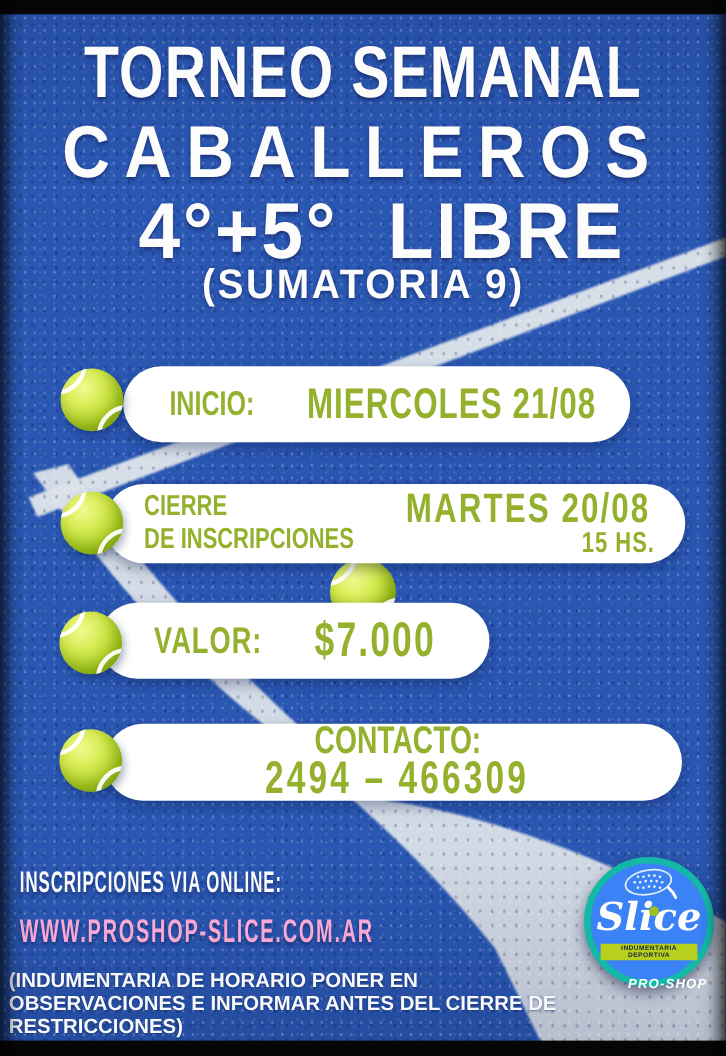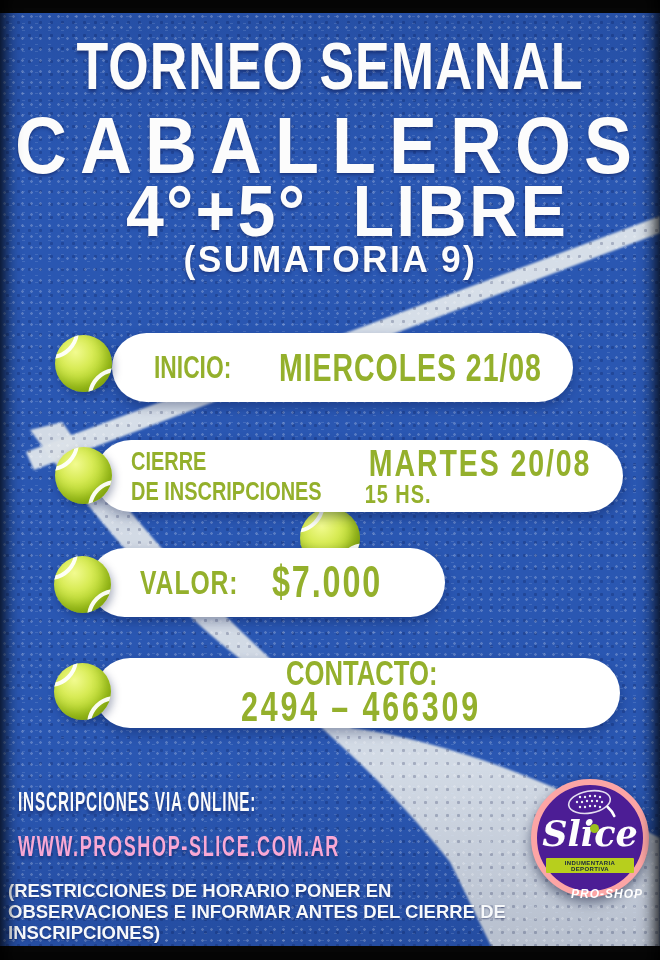--- a/index.html
+++ b/index.html
@@ -27,40 +27,40 @@
     box-shadow:inset 16px 0 16px -11px rgba(0,0,0,.9), inset -16px 0 16px -11px rgba(0,0,0,.9);}
 
   .disp{font-weight:700;font-family:"Liberation Sans",sans-serif;}
   .sq{display:inline-block;white-space:nowrap;transform-origin:left center;}
 
   
   .title-line{position:absolute;left:0;right:0;text-align:center;color:#fcfcfc;z-index:5;
     text-shadow:0 2px 3px rgba(8,18,70,.45), 0 0 1px rgba(8,18,70,.25);}
   .t1{top:28px;font-size:52px;letter-spacing:1px;}
   .t1 span{display:inline-block;transform:scale(1,1.28);transform-origin:center top;}
-  .t2{top:100px;font-size:72px;letter-spacing:13px;}
+  .t2{top:100px;font-size:60px;letter-spacing:13px;}
   .t2 span{display:inline-block;transform:scale(1,1.11);transform-origin:center top;}
   .t3{top:170px;font-size:62px;letter-spacing:2px;word-spacing:22px;margin-left:34px;}
   .t3 span{display:inline-block;transform:scale(1.1,1.16);transform-origin:center top;}
   .t4{top:238px;font-size:30px;letter-spacing:2px;}
   .t4 span{display:inline-block;transform:scale(1.18,1.25);transform-origin:center top;}
 
   
   .pill{position:absolute;background:#fff;border-radius:40px;z-index:6;
     box-shadow:0 5px 12px rgba(5,20,70,.35);display:flex;align-items:center;}
   .pill .g{color:#94b02c;}
   .pill1{left:112px;top:333px;width:461px;height:69px;}
   .pill2{left:95px;top:440px;width:528px;height:72px;}
-  .pill3{left:90px;top:548px;width:355px;height:69px;}
+  .pill3{left:90px;top:548px;width:355px;height:69px;gap:14px;}
   .pill4{left:95px;top:658px;width:525px;height:70px;flex-direction:column;}
 
   .lab1{font-size:24px;margin-left:42px;transform:scale(0.95,1.3);}
   .val1{font-size:30px;margin-left:44px;letter-spacing:1px;transform:scale(0.95,1.3);}
   .lab2{margin-left:36px;font-size:21px;line-height:24px;transform:scale(0.95,1.25);}
-  .valblock2{margin-left:auto;margin-right:26px;display:flex;flex-direction:column;align-items:flex-start;}
+  .valblock2{margin-left:auto;margin-right:26px;display:flex;flex-direction:column;align-items:flex-end;}
   .val2{font-size:30px;letter-spacing:2px;transform:scale(0.95,1.25);transform-origin:center;}
   .val2sub{font-size:21px;letter-spacing:1px;margin-top:2px;transform:scale(0.95,1.25);transform-origin:center;}
   .lab3{font-size:26px;margin-left:50px;letter-spacing:1px;transform:scale(0.95,1.3);}
   .val3{font-size:34px;margin-left:28px;letter-spacing:2px;transform:scale(0.95,1.3);}
   .lab4{font-size:27px;margin-left:16px;transform:scale(0.95,1.3);}
   .val4{font-size:32px;margin-left:20px;letter-spacing:3px;transform:scale(0.95,1.3);}
 
   
   .ballicon{position:absolute;width:57px;height:57px;border-radius:50%;overflow:hidden;z-index:7;
     background:radial-gradient(circle at 36% 30%, #f2fb90 0%, #d9ec58 30%, #abcf1e 68%, #88ad10 100%);
@@ -83,21 +83,21 @@
   .f1 span{display:inline-block;transform:scale(0.85,1.5);transform-origin:left top;}
   .f2{position:absolute;left:18px;top:829px;color:#f9a8d4;font-size:22px;letter-spacing:2px;z-index:8;
     text-shadow:0 2px 3px rgba(8,18,70,.45);}
   .f2 span{display:inline-block;transform:scale(0.82,1.35);transform-origin:left top;}
   .fine{position:absolute;left:8px;top:880px;width:530px;color:#f6f8fa;z-index:8;
     font-size:18.5px;line-height:21px;font-weight:700;letter-spacing:0px;
     text-shadow:0 1px 2px rgba(8,18,70,.5);}
 
   
   .logo{position:absolute;left:531px;top:779px;width:118px;height:118px;border-radius:50%;
-    background:#4c1d95;border:6px solid #fca5a5;box-sizing:border-box;z-index:20;
+    background:#3b82f6;border:6px solid #14b8a6;box-sizing:border-box;z-index:20;
     box-shadow:0 5px 12px rgba(4,12,45,.5);}
   .logo-inner{position:relative;width:106px;height:106px;}
   .racket{position:absolute;left:16px;top:4px;}
   .brand{position:absolute;left:0;top:30px;width:106px;text-align:center;color:#fdfdfd;
     font-family:"DejaVu Serif",serif;font-style:italic;font-weight:700;font-size:35px;line-height:38px;}
   .idot{position:absolute;left:53px;top:39px;width:9px;height:9px;border-radius:50%;background:#9cc11c;}
   .tagline{position:absolute;left:9px;top:73px;width:88px;box-sizing:border-box;background:#b7cf1d;
     color:#15243d;font-size:6px;font-weight:700;letter-spacing:.4px;text-align:center;
     padding:2px 0 1px 0;border-radius:1px;}
   .proshop{position:absolute;left:0;top:102px;width:106px;text-align:right;color:#fff;
@@ -150,23 +150,23 @@
 
   <div class="pill pill4">
     <span class="disp g sq lab4">CONTACTO:</span>
     <span class="disp g sq val4">2494 – 466309</span>
   </div>
   <div class="ballicon b4"></div>
 
   <div class="disp f1"><span>INSCRIPCIONES VIA ONLINE:</span></div>
   <div class="disp f2"><span>WWW.PROSHOP-SLICE.COM.AR</span></div>
   <div class="fine">
-    <span style="display:block">(RESTRICCIONES DE HORARIO PONER EN</span>
+    <span style="display:block">(INDUMENTARIA DE HORARIO PONER EN</span>
     <span style="display:block">OBSERVACIONES E INFORMAR ANTES DEL CIERRE DE</span>
-    <span style="display:block">INSCRIPCIONES)</span>
+    <span style="display:block">RESTRICCIONES)</span>
   </div>
 
   <div class="logo">
     <div class="logo-inner">
       <svg class="racket" width="74" height="36" viewBox="0 0 74 36">
         <g transform="rotate(-10 37 16)" stroke="rgba(255,255,255,0.85)" fill="none">
           <ellipse cx="37" cy="13" rx="21" ry="11" stroke-width="1.6"></ellipse>
           <path d="M 54 21 Q 58 26 59 31" stroke="#fff" stroke-width="2.6" stroke-linecap="round"></path>
         </g>
         <g fill="#eef2f6">

